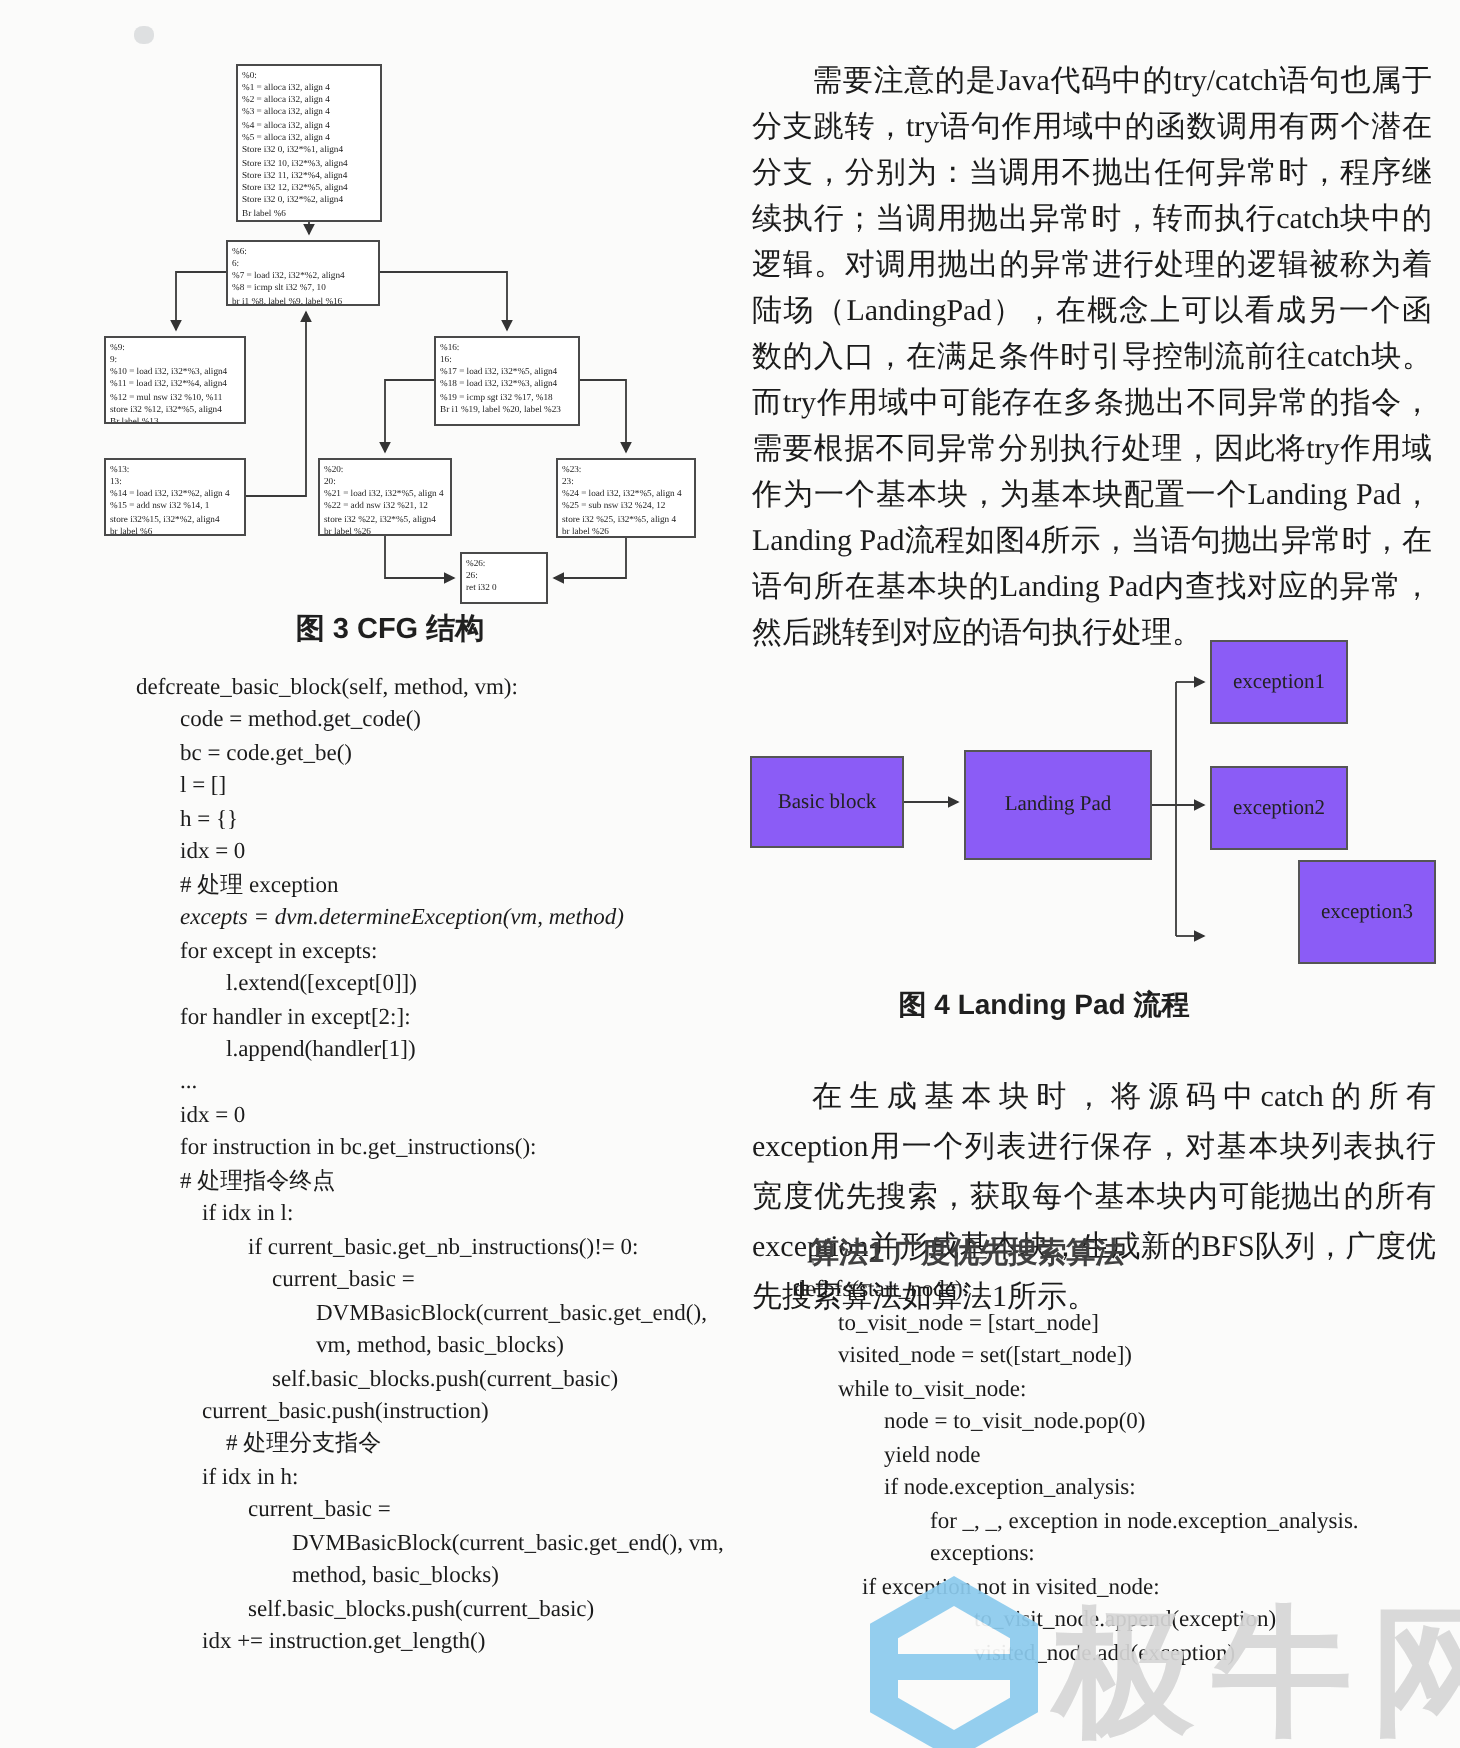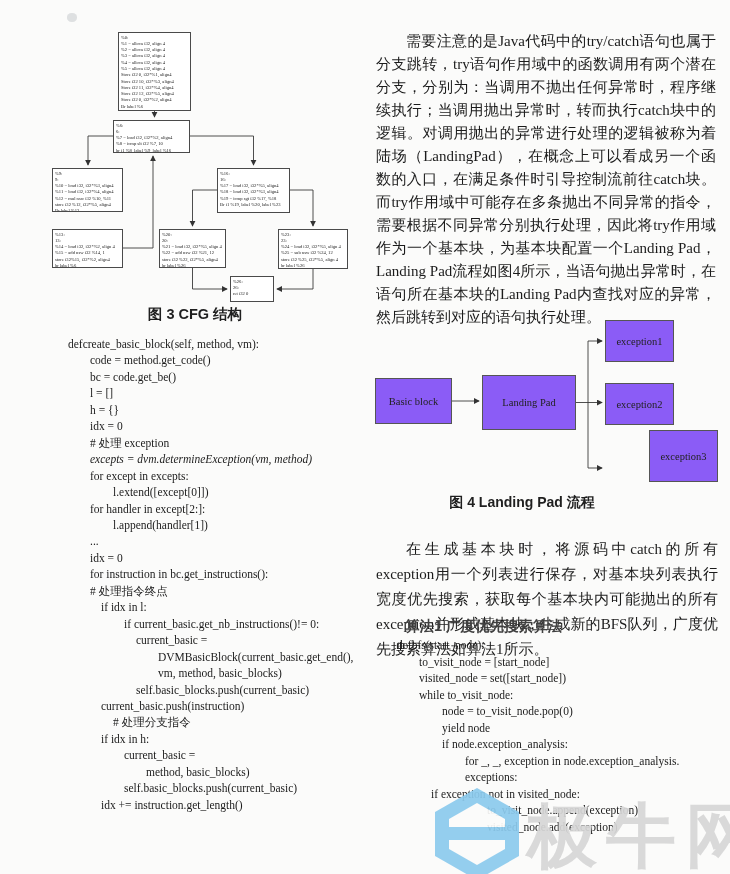--- a/index.html
+++ b/index.html
@@ -171,20 +171,21 @@
       <div class="cl" style="padding-left: 33px;">if idx in l:</div>
       <div class="cl" style="padding-left: 56px;">if current_basic.get_nb_instructions()!= 0:</div>
       <div class="cl" style="padding-left: 68px;">current_basic =</div>
       <div class="cl" style="padding-left: 90px;">DVMBasicBlock(current_basic.get_end(),</div>
       <div class="cl" style="padding-left: 90px;">vm, method, basic_blocks)</div>
       <div class="cl" style="padding-left: 68px;">self.basic_blocks.push(current_basic)</div>
       <div class="cl" style="padding-left: 33px;">current_basic.push(instruction)</div>
       <div class="cl" style="padding-left: 45px;"># 处理分支指令</div>
       <div class="cl" style="padding-left: 33px;">if idx in h:</div>
       <div class="cl" style="padding-left: 56px;">current_basic =</div>
+      <div class="cl" style="padding-left: 78px;">DVMBasicBlock(current_basic.get_end(), vm,</div>
       <div class="cl" style="padding-left: 78px;">method, basic_blocks)</div>
       <div class="cl" style="padding-left: 56px;">self.basic_blocks.push(current_basic)</div>
       <div class="cl" style="padding-left: 33px;">idx += instruction.get_length()</div>
     </div>
 
   <div class="para para1">需要注意的是Java代码中的try/catch语句也属于分支跳转，try语句作用域中的函数调用有两个潜在分支，分别为：当调用不抛出任何异常时，程序继续执行；当调用抛出异常时，转而执行catch块中的逻辑。对调用抛出的异常进行处理的逻辑被称为着陆场（LandingPad），在概念上可以看成另一个函数的入口，在满足条件时引导控制流前往catch块。而try作用域中可能存在多条抛出不同异常的指令，需要根据不同异常分别执行处理，因此将try作用域作为一个基本块，为基本块配置一个Landing Pad，Landing Pad流程如图4所示，当语句抛出异常时，在语句所在基本块的Landing Pad内查找对应的异常，然后跳转到对应的语句执行处理。</div>
 
   <div class="fig4">
     <svg width="345" height="175" viewBox="0 0 345 175">
       <g stroke="#3a3a3a" stroke-width="0.9" fill="none">

